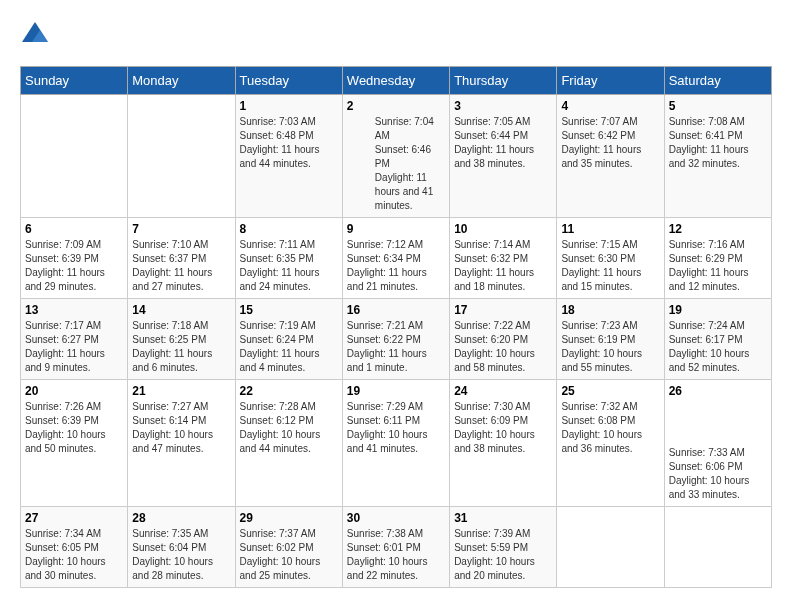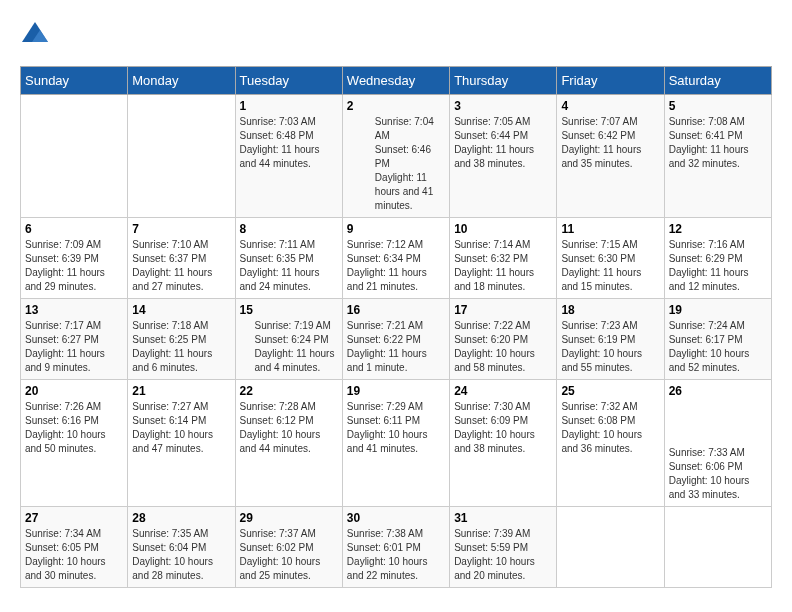--- a/index.html
+++ b/index.html
@@ -211,21 +211,21 @@
 Daylight: 11 hours and 9 minutes.</div>
         </td>
         <td>
           <span class="day-num">14</span>
           <div class="day-info" style="white-space: pre-line;">Sunrise: 7:18 AM
 Sunset: 6:25 PM
 Daylight: 11 hours and 6 minutes.</div>
         </td>
         <td>
           <span class="day-num">15</span>
-          <div class="day-info" style="white-space: pre-line; margin-left: 15px;">Sunrise: 7:19 AM
+          <div class="day-info" style="white-space: pre-line;">Sunrise: 7:19 AM
 Sunset: 6:24 PM
 Daylight: 11 hours and 4 minutes.</div>
         </td>
         <td>
           <span class="day-num">16</span>
           <div class="day-info" style="white-space: pre-line;">Sunrise: 7:21 AM
 Sunset: 6:22 PM
 Daylight: 11 hours and 1 minute.</div>
         </td>
         <td>
@@ -244,21 +244,21 @@
           <span class="day-num">19</span>
           <div class="day-info" style="white-space: pre-line;">Sunrise: 7:24 AM
 Sunset: 6:17 PM
 Daylight: 10 hours and 52 minutes.</div>
         </td>
       </tr>
       <tr>
         <td>
           <span class="day-num">20</span>
           <div class="day-info" style="white-space: pre-line;">Sunrise: 7:26 AM
-Sunset: 6:16 PM
+Sunset: 6:39 PM
 Daylight: 10 hours and 50 minutes.</div>
         </td>
         <td>
           <span class="day-num">21</span>
           <div class="day-info" style="white-space: pre-line;">Sunrise: 7:27 AM
 Sunset: 6:14 PM
 Daylight: 10 hours and 47 minutes.</div>
         </td>
         <td>
           <span class="day-num">22</span>

